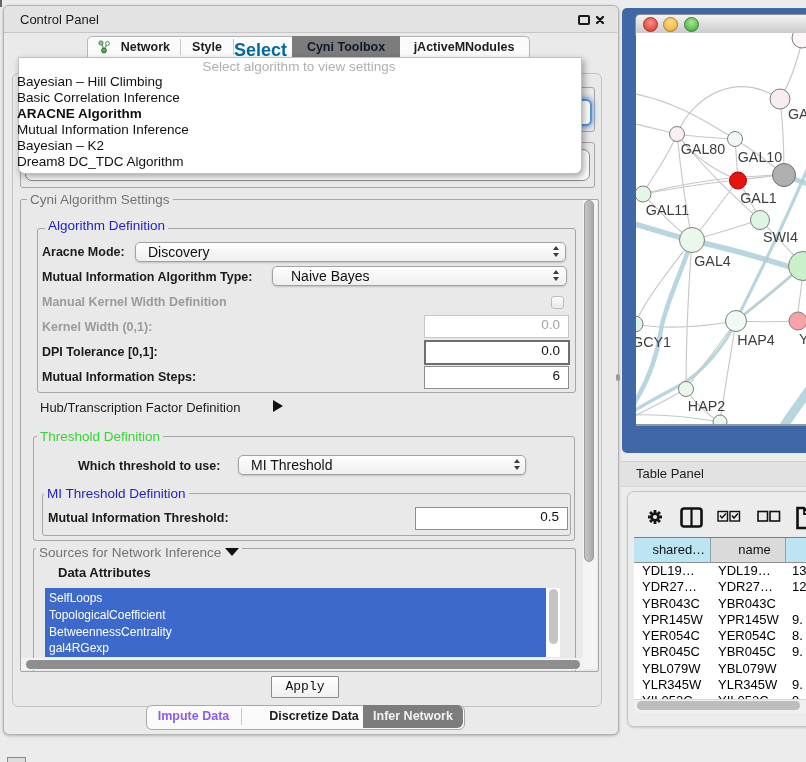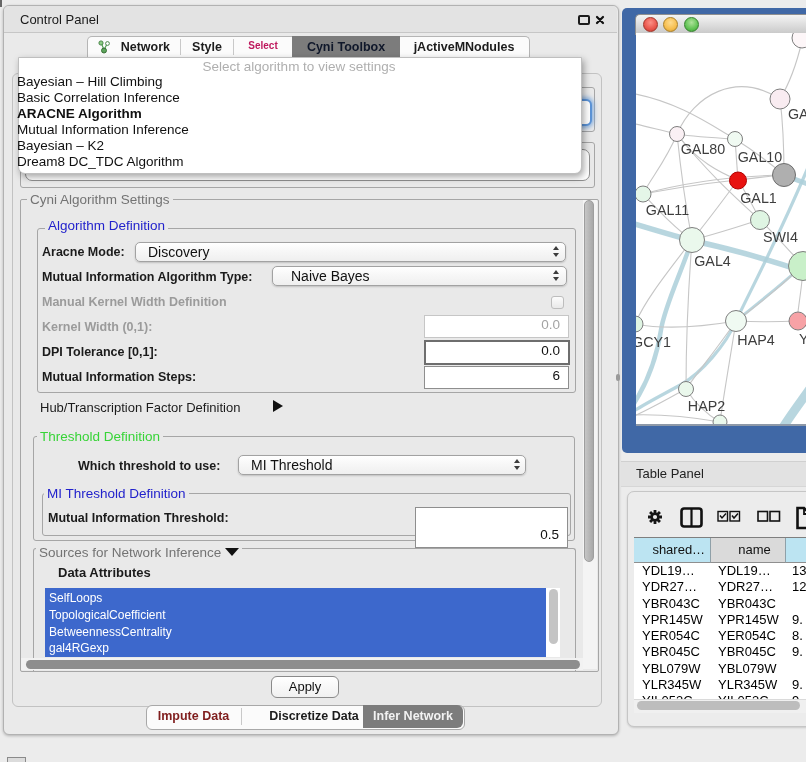--- a/index.html
+++ b/index.html
@@ -37,21 +37,21 @@
 <div class="abs" style="left:292px;top:36px;width:108px;height:22px;background:#7C7C7C;"></div>
 
 <svg class="abs" style="left:97px;top:40px;" width="14" height="14" viewBox="0 0 14 14">
  <path d="M4.5 3.5 L7 10 M10 4 L7 10" stroke="#4E9E50" stroke-width="1.1" fill="none"></path>
  <circle cx="4" cy="3" r="2.1" fill="#8CCD84" stroke="#3E7D3E" stroke-width="0.9"></circle>
  <circle cx="10.5" cy="3.5" r="1.9" fill="#FFFFFF" stroke="#3E7D3E" stroke-width="0.9"></circle>
  <circle cx="7" cy="10.5" r="2.5" fill="#5DA55D" stroke="#33682F" stroke-width="0.9"></circle>
 </svg>
 <div class="abs" style="left:112px;top:40px;width:58px;text-align:right;font-size:12.5px;font-weight:bold;color:#1c1c1c;">Network</div>
 <div class="abs" style="left:181px;top:40px;width:52px;text-align:center;font-size:12.5px;font-weight:bold;color:#1c1c1c;">Style</div>
-<div class="abs" style="left:234px;top:40px;width:58px;text-align:center;font-size:10px;font-weight:bold;color:#be185d;">Select</div>
+<div class="abs" style="left:234px;top:40px;width:58px;text-align:left;font-size:18px;font-weight:bold;color:#0369a1;">Select</div>
 <div class="abs" style="left:292px;top:40px;width:108px;text-align:center;font-size:12.5px;font-weight:bold;color:#0f172a;">Cyni Toolbox</div>
 <div class="abs" style="left:400px;top:40px;width:128px;text-align:center;font-size:12.5px;font-weight:bold;color:#1c1c1c;">jActiveMNodules</div>
 
 <div class="abs" style="left:12px;top:73px;width:588px;height:632px;background:#E9E9E9;border:1px solid #C2C2C2;border-radius:6px;"></div>
 
 <div class="grp" style="left:20px;top:87px;width:573px;height:43px;"></div>
 <div class="abs" style="left:25px;top:99px;width:563px;height:23px;background:#fff;border:2px solid #5B93D6;border-radius:6px;box-shadow:0 0 4px 2px rgba(110,160,220,0.75);"></div>
 <div class="grp" style="left:20px;top:142px;width:573px;height:44px;"></div>
 <div class="abs" style="left:25px;top:149px;width:563px;height:30px;background:#fff;border:1px solid #8F8F8F;border-radius:7px;"></div>
 
@@ -105,40 +105,40 @@
     <span class="ct" style="left:12px;">MI Threshold</span>
   <div class="arrs" style="left:275px;top:3px;">
       <div class="u"></div>
       <div class="d"></div>
     </div>
   </div>
 
 <div class="grp" style="left:42px;top:493px;width:527px;height:41px;"></div>
 <div class="gt" style="left:44px;top:487px;color:#2222CC;">MI Threshold Definition</div>
 <div class="lbl" style="left:48px;top:511px;">Mutual Information Threshold:</div>
-<div class="tf" style="left:415px;top:507px;width:143px;height:20px;border:1px solid #8E8E8E;padding:19px 8px 0 0;">0.5</div>
+<div class="tf" style="left:415px;top:507px;width:143px;height:20px;border:1px solid #8E8E8E;padding:1px 8px 0 0;">0.5</div>
 
 <div class="grp" style="left:33px;top:548px;width:541px;height:122px;border-bottom:none;border-radius:3px 3px 0 0;"></div>
 <div class="gt" style="left:36px;top:546px;">Sources for Network Inference <span style="display:inline-block;width:0;height:0;border-left:7px solid transparent;border-right:7px solid transparent;border-top:8px solid #111;vertical-align:1px;"></span></div>
 <div class="lbl" style="left:36px;top:565px;font-size:13px;padding-left:22px;">Data Attributes</div>
 
 <div class="abs" style="left:45px;top:588px;width:515px;height:69px;background:#fff;"></div>
 <div class="abs" style="left:45px;top:588px;width:501px;height:69px;background:#3D68CC;"></div>
 <div class="abs" style="left:49px;top:590px;font-size:12px;color:#fff;line-height:16.8px;">SelfLoops<br>TopologicalCoefficient<br>BetweennessCentrality<br>gal4RGexp</div>
 <div class="abs" style="left:549px;top:589px;width:9px;height:55px;background:#C4C4C4;border-radius:5px;"></div>
 
 <div class="abs" style="left:21px;top:658px;width:562px;height:12px;background:#F2F2F2;"></div>
 <div class="abs" style="left:26px;top:660px;width:554px;height:9px;background:#8E8E8E;border-radius:5px;"></div>
 
-<div class="abs" style="left:271px;top:676px;width:66px;height:20px;background:linear-gradient(#FFFFFF,#F0F0F0);border:1px solid #8A8A8A;border-radius:6px;text-align:center;font-size:13px;color:#111;line-height:20px;">Apply</div>
+<div class="abs" style="left:271px;top:676px;width:66px;height:20px;background:linear-gradient(#FFFFFF,#F0F0F0);border:1px solid #8A8A8A;border-radius:1px;text-align:center;font-size:13px;color:#111;line-height:20px;font-family:Liberation Mono, monospace;">Apply</div>
 
 <div class="abs" style="left:146px;top:705px;width:317px;height:23px;background:#FBFBFB;border:1px solid #A8A8A8;border-radius:6px;"></div>
 <div class="abs" style="left:241px;top:708px;width:1px;height:17px;background:#C9C9C9;"></div>
 <div class="abs" style="left:363px;top:705px;width:100px;height:23px;background:#7C7C7C;border-radius:0 6px 6px 0;"></div>
-<div class="abs" style="left:146px;top:709px;width:95px;text-align:center;font-size:12.5px;font-weight:bold;color:#7f1d1d;">Impute Data</div>
+<div class="abs" style="left:146px;top:709px;width:95px;text-align:center;font-size:12.5px;font-weight:bold;color:#8b5cf6;">Impute Data</div>
 <div class="abs" style="left:241px;top:709px;width:122px;text-align:center;font-size:12.5px;font-weight:bold;color:#1c1c1c;margin-left:12px;">Discretize Data</div>
 <div class="abs" style="left:363px;top:709px;width:100px;text-align:center;font-size:12.5px;font-weight:bold;color:#F2F2F2;">Infer Network</div>
 
 <div class="abs" style="left:18px;top:57px;width:562px;height:115px;background:#FFFFFF;border:1px solid #BFBFBF;border-radius:0 0 7px 7px;box-shadow:2px 3px 7px rgba(0,0,0,0.35);"></div>
 <div class="abs" style="left:18px;top:59px;width:562px;text-align:center;font-size:13.5px;color:#AFAFAF;">Select algorithm to view settings</div>
 <div class="abs" style="left:17px;top:74px;font-size:13.5px;color:#101010;line-height:16px;">Bayesian – Hill Climbing<br>Basic Correlation Inference<br><b>ARACNE Algorithm</b><br>Mutual Information Inference<br>Bayesian – K2<br>Dream8 DC_TDC Algorithm</div>
 
 <div class="abs" style="left:616px;top:374px;width:4px;height:7px;background:#9A9A9A;border-radius:2px;"></div>
 
 <div class="abs" style="left:622px;top:8px;width:184px;height:445px;background:#4068A6;border-radius:5px 0 0 5px;"></div>

